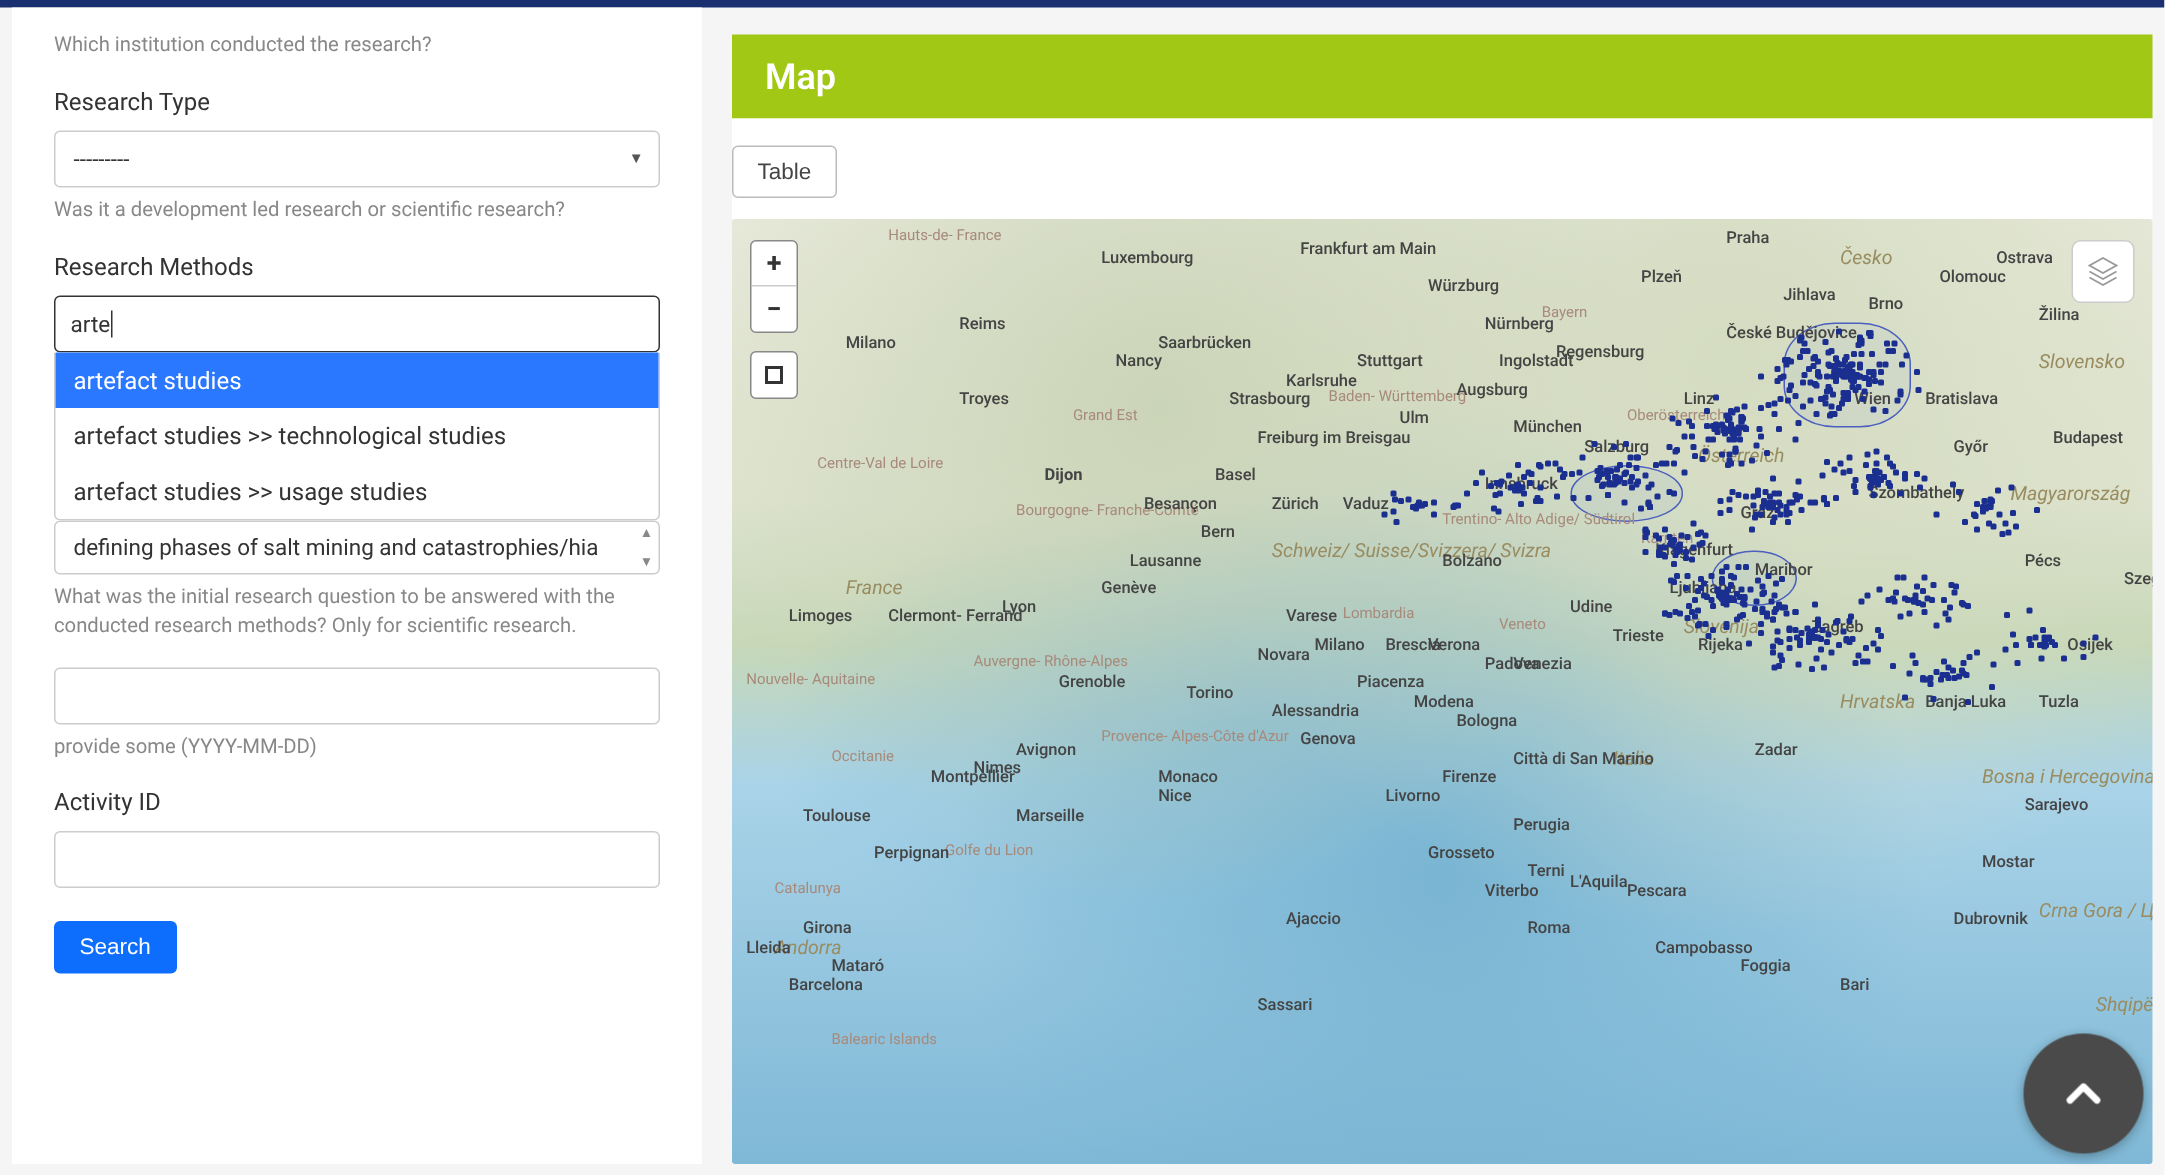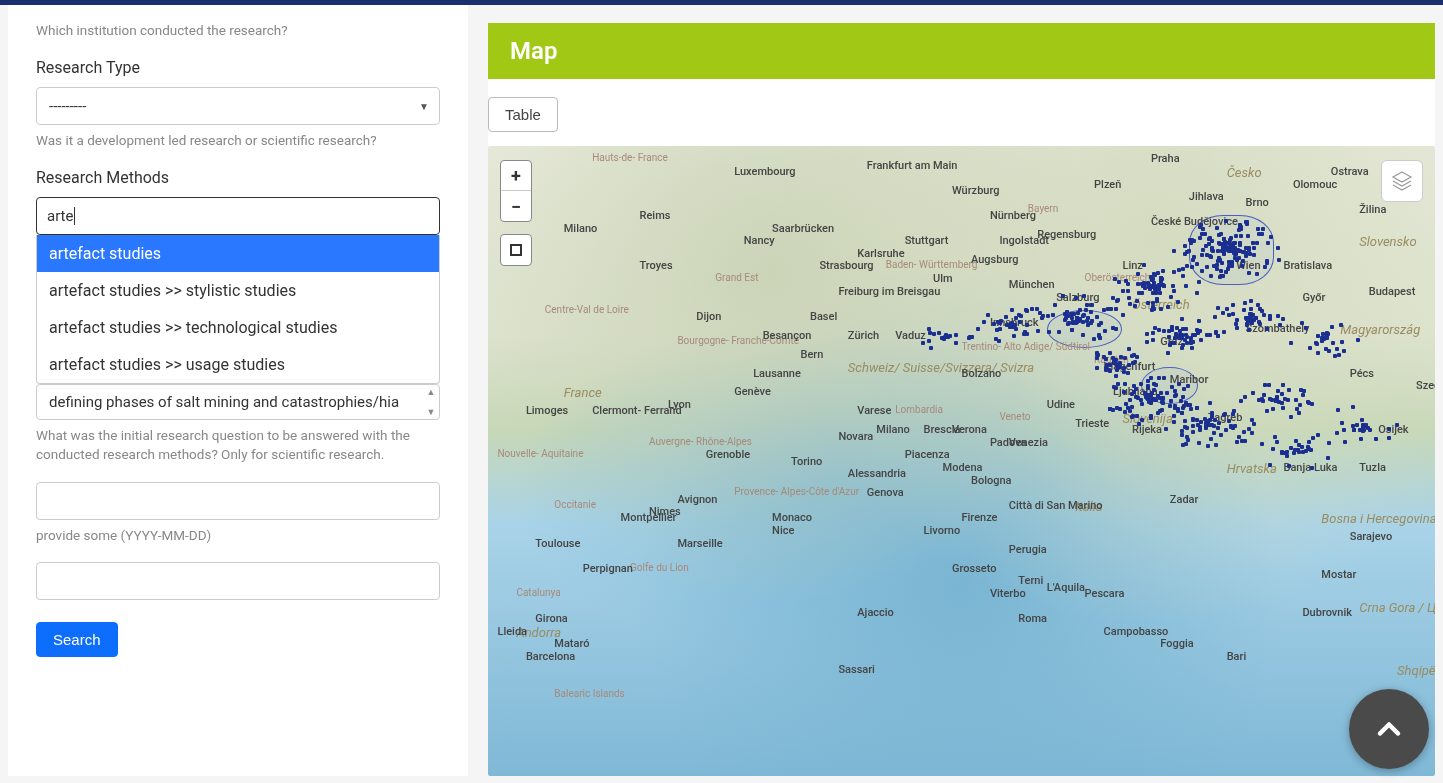--- a/index.html
+++ b/index.html
@@ -182,40 +182,40 @@
     </div>
 
     <div class="form-group">
       <label class="form-label">Research Methods</label>
       <div class="text-input active" style="display:flex;align-items:center;">
         <span>arte</span>
           <span class="cursor-line"></span>
       </div>
       <div class="dropdown">
         <div class="dropdown-item selected">artefact studies</div>
-        <div class="dropdown-item">artefact studies &gt;&gt; stylistic studies</div>
         <div class="dropdown-item">artefact studies &gt;&gt; technological studies</div>
         <div class="dropdown-item">artefact studies &gt;&gt; usage studies</div>
       </div>
       <div class="textarea-box" style="margin-top:0;">
         <span style="color:#333;">defining phases of salt mining and catastrophies/hia</span>
         <div class="textarea-scroll">
           <span class="textarea-caret-up">▲</span>
           <span class="textarea-caret-down">▼</span>
         </div>
       </div>
       <div class="help-text">What was the initial research question to be answered with the conducted research methods? Only for scientific research.</div>
     </div>
 
     <div class="form-group">
       <input class="text-input" style="">
       <div class="help-text">provide some (YYYY-MM-DD)</div>
     </div>
 
     <div class="form-group">
+      <label class="form-label">Activity ID</label>
       <input class="text-input" style="">
     </div>
 
     <div style="margin-top:22px;">
       <button class="btn btn-primary">Search</button>
     </div>
 
   </div>
 
   <div class="right-pane">
@@ -286,21 +286,21 @@
             <div class="map-label city" style="left: 26%; top: 3%;">Luxembourg</div>
             <div class="map-label city" style="left: 40%; top: 2%;">Frankfurt am
 Main</div>
             <div class="map-label city" style="left: 49%; top: 6%;">Würzburg</div>
             <div class="map-label city" style="left: 53%; top: 10%;">Nürnberg</div>
             <div class="map-label city" style="left: 44%; top: 14%;">Stuttgart</div>
             <div class="map-label city" style="left: 30%; top: 12%;">Saarbrücken</div>
             <div class="map-label city" style="left: 39%; top: 16%;">Karlsruhe</div>
             <div class="map-label city" style="left: 35%; top: 18%;">Strasbourg</div>
             <div class="map-label city" style="left: 16%; top: 18%;">Troyes</div>
-            <div class="map-label city" style="left: 22%; top: 26%;">Dijon</div>
+            <div class="map-label city" style="left: 22%; top: 26%; font-weight: bold;">Dijon</div>
             <div class="map-label city" style="left: 29%; top: 29%;">Besançon</div>
             <div class="map-label city" style="left: 27%; top: 14%;">Nancy</div>
             <div class="map-label city" style="left: 37%; top: 22%;">Freiburg
 im Breisgau</div>
             <div class="map-label city" style="left: 47%; top: 20%;">Ulm</div>
             <div class="map-label city" style="left: 51%; top: 17%;">Augsburg</div>
             <div class="map-label city" style="left: 58%; top: 13%;">Regensburg</div>
             <div class="map-label city" style="left: 54%; top: 14%;">Ingolstadt</div>
             <div class="map-label city" style="left: 55%; top: 21%;">München</div>
             <div class="map-label city" style="left: 64%; top: 5%;">Plzeň</div>

